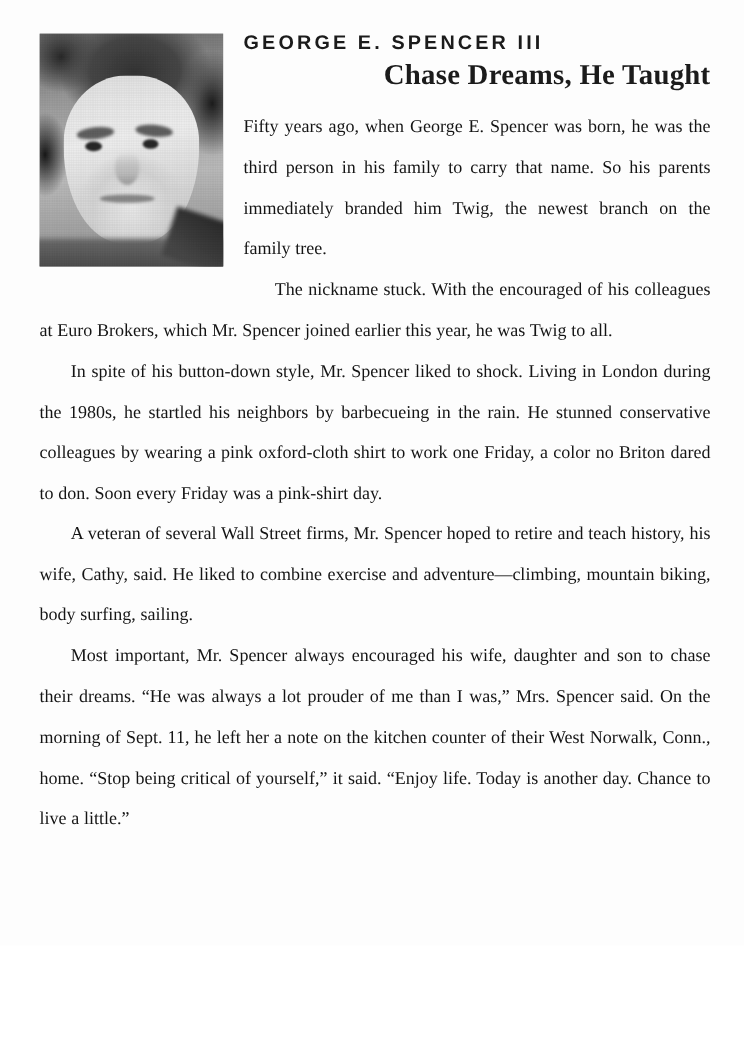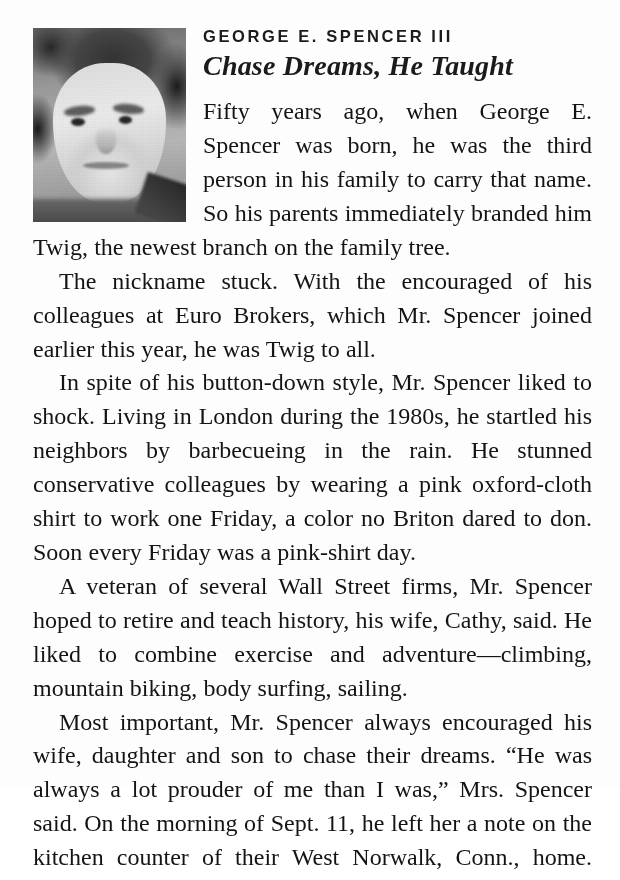--- a/index.html
+++ b/index.html
@@ -134,32 +134,32 @@
     font-family: "Liberation Sans", sans-serif;
     font-weight: bold;
     font-size: 16.5px;
     letter-spacing: 2.6px;
     color: #1b1b1b;
     margin: 0 0 2px 0;
     line-height: 1.25;
   }
   .subtitle {
     font-family: "Liberation Serif", serif;
-    font-style: italic;
-    font-size: 28px;
+    font-size: 24px;
     color: #1b1b1b;
     margin: 0 0 13px 0;
     line-height: 1.2;
     letter-spacing: .2px;
+    text-align: right;
   }
 
   
   .body-text p {
     font-family: "Liberation Serif", serif;
-    font-size: 24px;
+    font-size: 15px;
     line-height: 33.9px;
     color: #141414;
     text-align: justify;
     text-justify: inter-word;
     margin: 0;
     text-indent: 26px;
     hyphens: none;
     word-spacing: .2px;
   }
   .body-text p.first {

